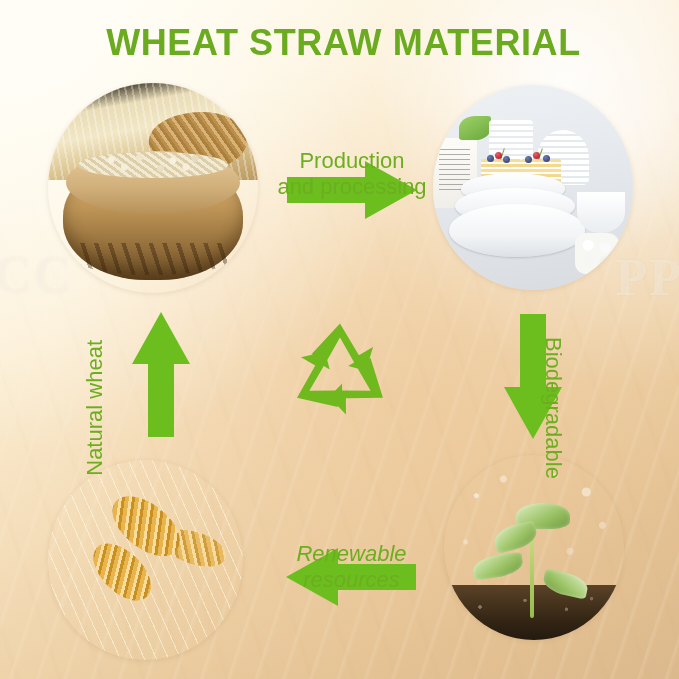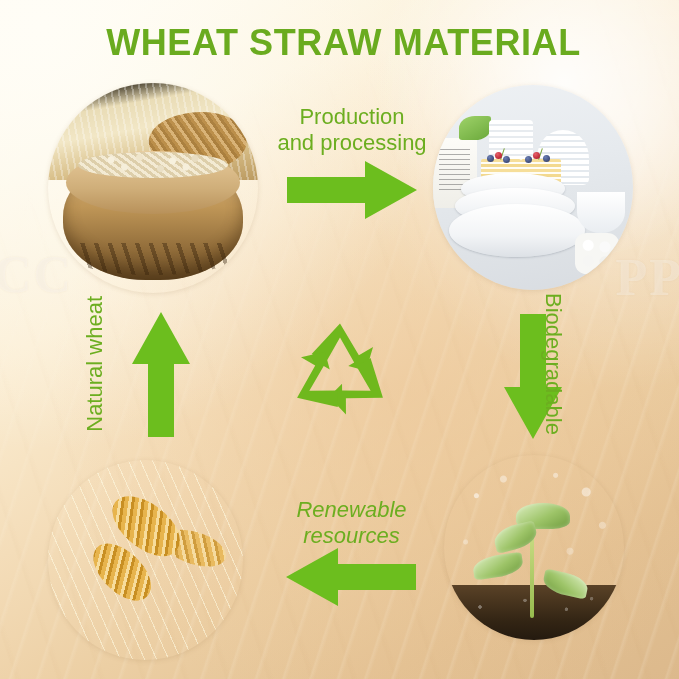--- a/index.html
+++ b/index.html
@@ -300,20 +300,21 @@
 
   
   .label {
     position: absolute;
     color: #6cae20;
     font-size: 22px;
     line-height: 26px;
     font-weight: 400;
     white-space: pre-line;
     text-align: center;
+    margin-top: 44px;
   }
   #label-production { left: 272px; top: 104px; width: 160px; }
   #label-renewable  { left: 274px; top: 497px; width: 155px; font-style: italic; }
   #label-biodegradable {
     left: 540px; top: 293px;
     writing-mode: vertical-rl;
     text-orientation: mixed;
     transform: rotate(0deg);
   }
   #label-natural {

